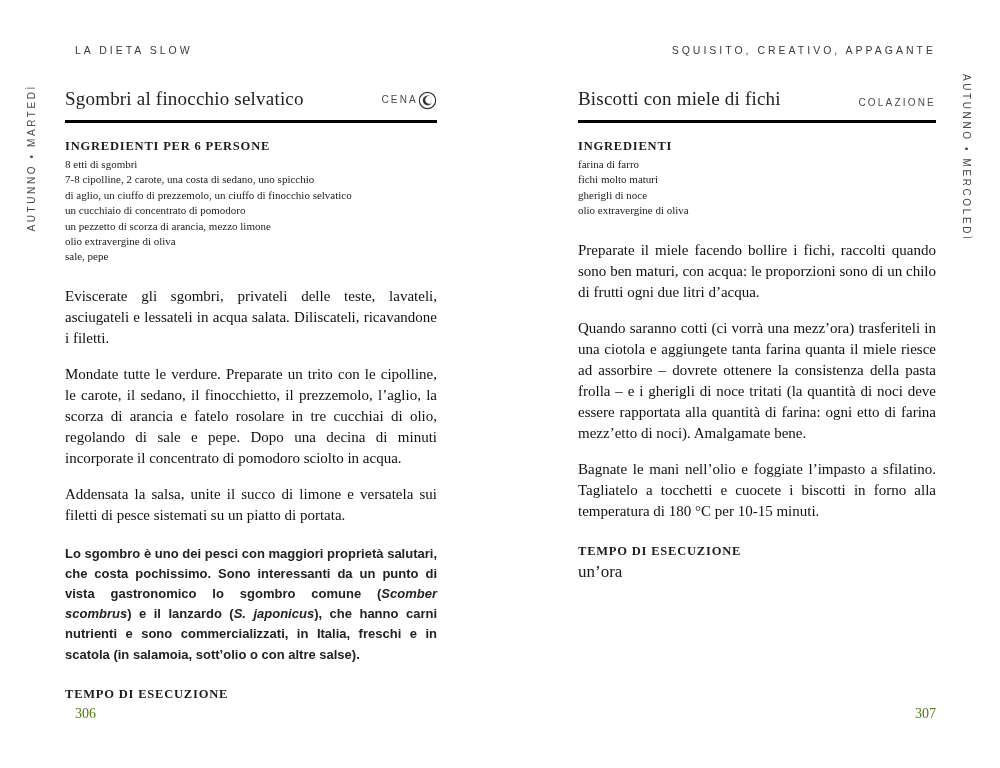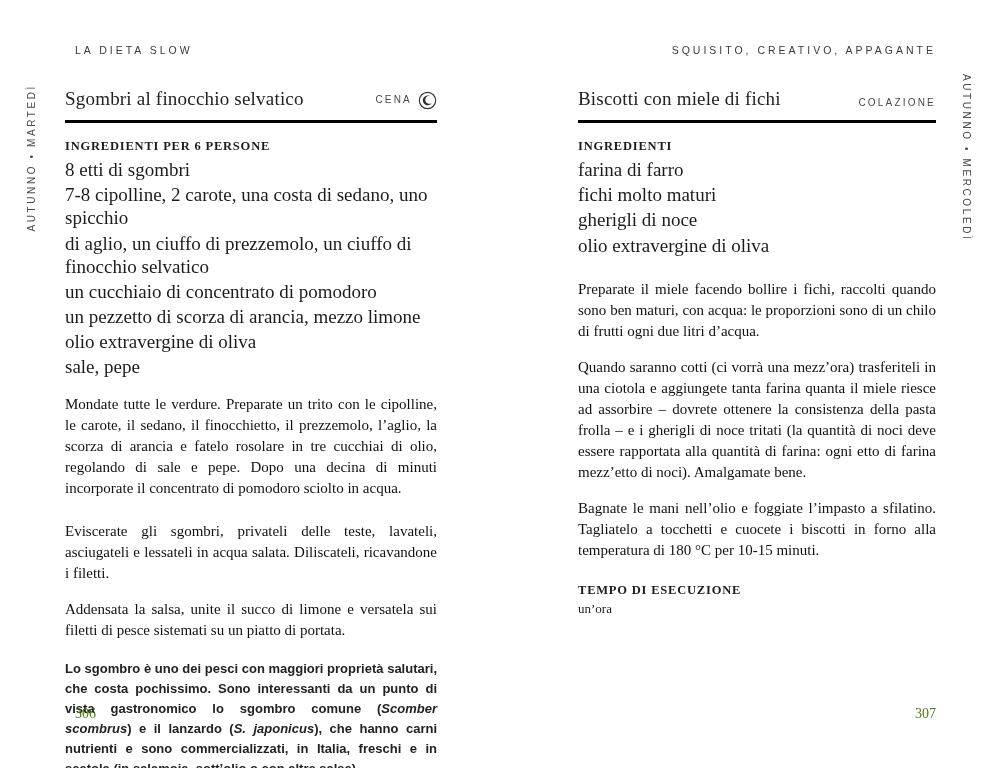--- a/index.html
+++ b/index.html
@@ -30,51 +30,51 @@
 
   .content { position: absolute; top: 88px; }
   .page-left  .content { left: 65px; width: 372px; }
   .page-right .content { left: 78px; width: 358px; }
 
   .title-row {
     display: flex; justify-content: space-between; align-items: flex-end;
     padding-bottom: 10px; border-bottom: 3px solid #000000;
   }
   .recipe-title { font-size: 19px; font-weight: 400; color: #222; letter-spacing: 0.2px; }
-  .meal { display: flex; align-items: center; gap: 6px; }
+  .meal { display: flex; align-items: center; }
   .meal-label {
     font-family: "Liberation Sans", sans-serif;
     font-size: 10px; letter-spacing: 2.2px; color: #4a4a4a;
     padding-bottom: 2px;
   }
   .meal-icon { display: inline-block; line-height: 0; }
 
   .section-heading {
     font-size: 12.5px; font-weight: 700; letter-spacing: 0.8px; color: #1c1c1c;
     margin-top: 16px; margin-bottom: 4px;
   }
-  .ingredient-line { font-size: 19px; line-height: 1.22; color: #1c1c1c; margin-bottom: 2px; }
+  .ingredient-line { font-size: 11px; line-height: 1.22; color: #1c1c1c; margin-bottom: 2px; }
 
   .body-para {
     font-size: 15px; line-height: 1.4; text-align: justify; color: #111;
     margin-top: 15px;
   }
   .first-para { margin-top: 22px; }
 
   .note {
     font-family: "Liberation Sans", sans-serif;
     font-size: 13px; font-weight: 700; line-height: 1.55; text-align: justify;
     color: #222; margin-top: 18px;
   }
   .note .it { font-style: italic; }
 
   .time-heading {
     font-size: 12.5px; font-weight: 700; letter-spacing: 0.8px; margin-top: 22px;
   }
-  .time-value { font-size: 13px; margin-top: 3px; }
+  .time-value { font-size: 17px; margin-top: 3px; }
 
   .page-number {
     position: absolute; top: 706px;
     font-size: 14px; color: #4d7c0f;
   }
   .page-left  .page-number { left: 75px; }
   .page-right .page-number { right: 64px; }
 </style>
 </head>
 <body>
@@ -101,22 +101,22 @@
     <div>
       <div class="ingredient-line">8 etti di sgombri</div>
       <div class="ingredient-line">7-8 cipolline, 2 carote, una costa di sedano, uno spicchio</div>
       <div class="ingredient-line">di aglio, un ciuffo di prezzemolo, un ciuffo di finocchio selvatico</div>
       <div class="ingredient-line">un cucchiaio di concentrato di pomodoro</div>
       <div class="ingredient-line">un pezzetto di scorza di arancia, mezzo limone</div>
       <div class="ingredient-line">olio extravergine di oliva</div>
       <div class="ingredient-line">sale, pepe</div>
     </div>
 
+    <p class="body-para first-para">Eviscerate gli sgombri, privateli delle teste, lavateli, asciugateli e lessateli in acqua salata. Diliscateli, ricavandone i filetti.</p>
     <p class="body-para">Mondate tutte le verdure. Preparate un trito con le cipolline, le carote, il sedano, il finocchietto, il prezzemolo, l’aglio, la scorza di arancia e fatelo rosolare in tre cucchiai di olio, regolando di sale e pepe. Dopo una decina di minuti incorporate il concentrato di pomodoro sciolto in acqua.</p>
-    <p class="body-para first-para">Eviscerate gli sgombri, privateli delle teste, lavateli, asciugateli e lessateli in acqua salata. Diliscateli, ricavandone i filetti.</p>
     <p class="body-para">Addensata la salsa, unite il succo di limone e versatela sui filetti di pesce sistemati su un piatto di portata.</p>
 
     <p class="note"><span>Lo sgombro è uno dei pesci con maggiori proprietà salutari, che costa pochissimo. Sono interessanti da un punto di vista gastronomico lo sgombro comune (</span><span class="it">Scomber scombrus</span><span>) e il lanzardo (</span><span class="it">S. japonicus</span><span>), che hanno carni nutrienti e sono commercializzati, in Italia, freschi e in scatola (in salamoia, sott’olio o con altre salse).</span></p>
 
     <div class="time-heading">TEMPO DI ESECUZIONE</div>
 
   </div>
 
   <div class="page-number">306</div>
 </div>

